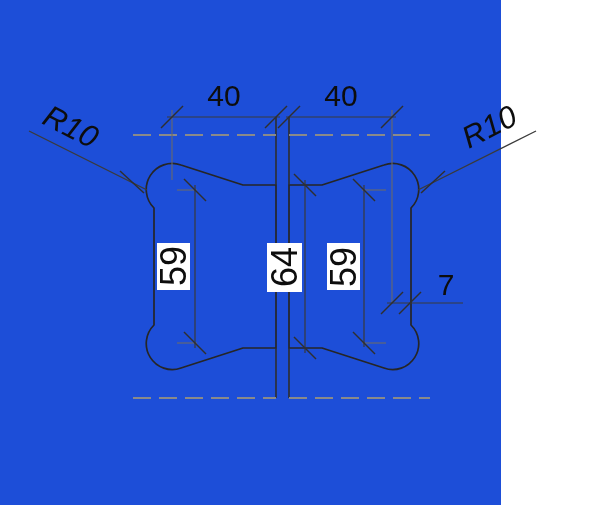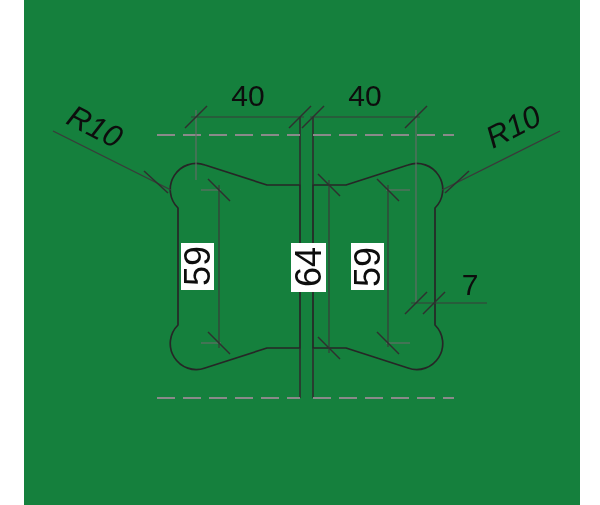--- a/index.html
+++ b/index.html
@@ -6,24 +6,23 @@
     margin: 0;
     padding: 0;
     background: #ffffff;
     width: 600px;
     height: 505px;
     overflow: hidden;
     font-family: "Liberation Sans", sans-serif;
   }
   .canvas {
     position: relative;
-    width: 556px;
+    width: 501px;
     height: 505px;
-    background: #15803d;
-    margin-left: 24px;
+    background: #1d4ed8;
   }
   svg text {
     fill: #0d0d0d;
     font-family: "Liberation Sans", sans-serif;
   }
   .dim-text {
     font-size: 30px;
   }
   .dim-text-vert {
     font-size: 36px;

